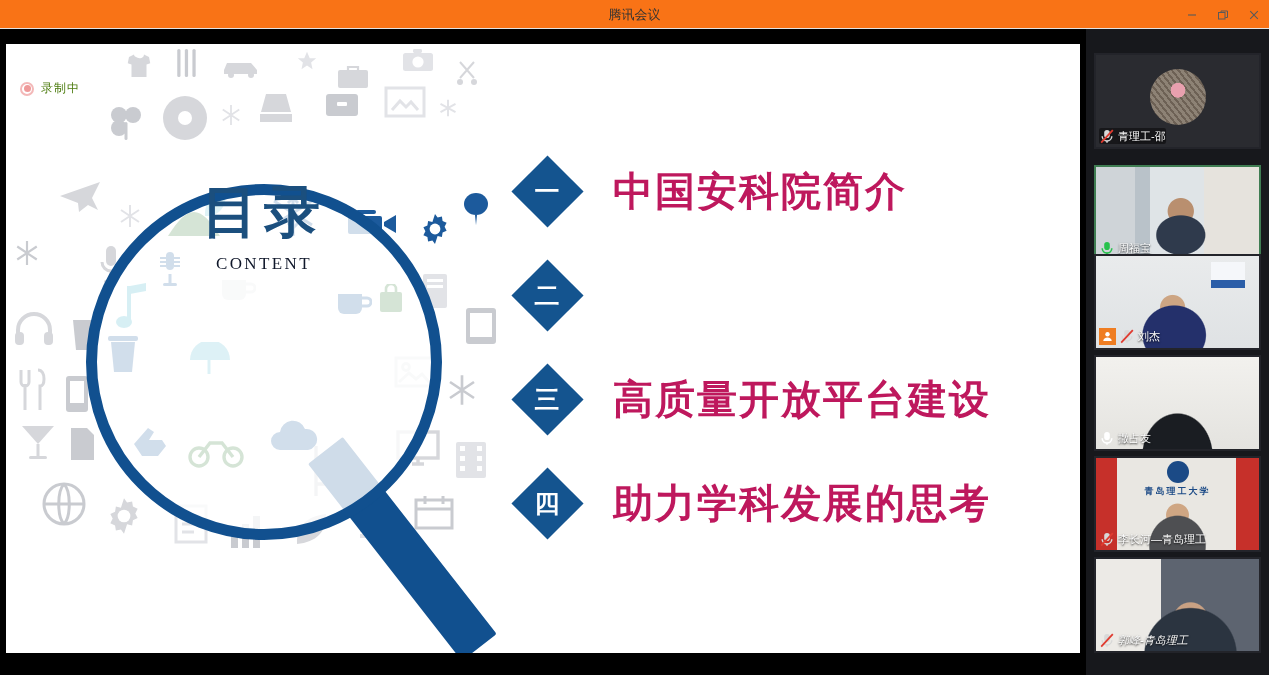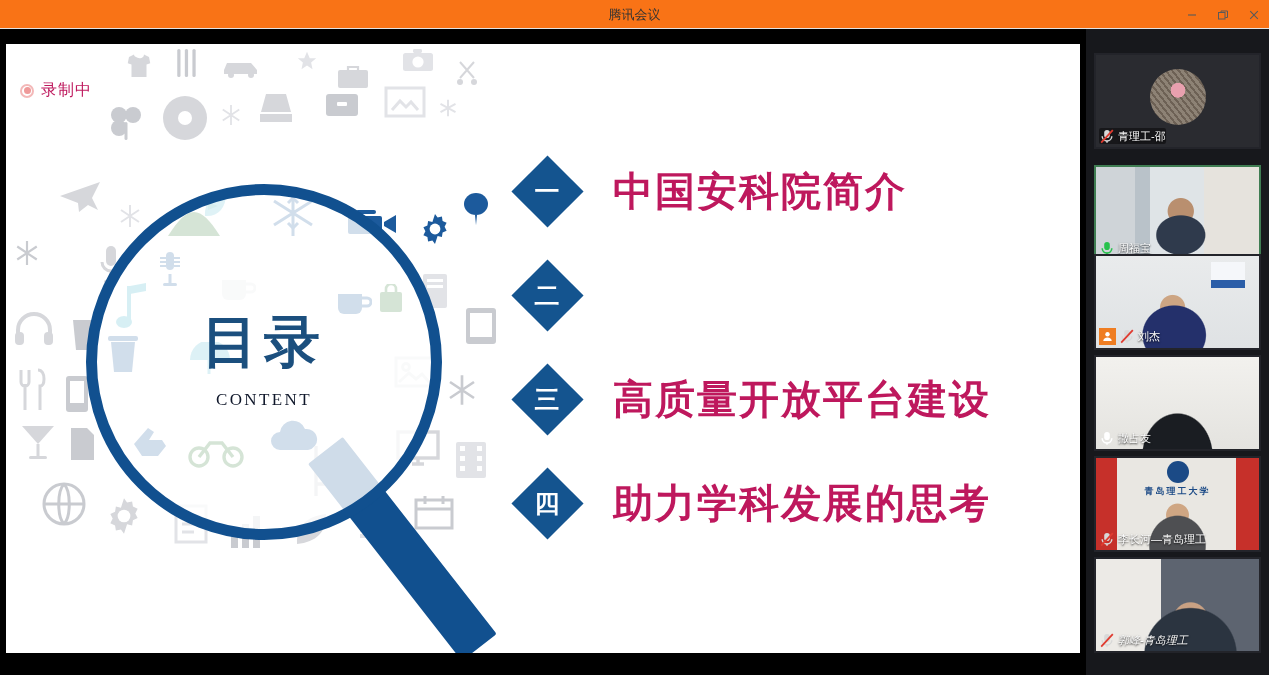--- a/index.html
+++ b/index.html
@@ -45,21 +45,21 @@
     position:absolute; left:14px; top:36px;
     display:flex; align-items:center; gap:7px;
     z-index:30;
   }
   #rec .dot{
     width:14px; height:14px; border-radius:50%;
     border:2px solid #f3b8b8; background:#fff;
     display:flex; align-items:center; justify-content:center;
   }
   #rec .dot i{ width:7px; height:7px; border-radius:50%; background:#ef9a9a; display:block; }
-  #rec .lbl{ font-size:16px; color:#be185d; letter-spacing:1px; }
+  #rec .lbl{ font-size:12px; color:#4d7c0f; letter-spacing:1px; }
 
   
   #cloud{
     position:absolute; left:0; top:0; width:520px; height:560px;
     opacity:1;
   }
   .ico{ position:absolute; color:#d9dade; }
   .ico svg{ display:block; }
   .ico.g  { color:#d6d7db; }
   .ico.g2 { color:#c9cbd0; }
@@ -82,22 +82,22 @@
   #handle{
     position:absolute; left:282px; top:330px;
     width:44px; height:250px;
     background:#11508f;
     transform:rotate(-38deg); transform-origin: top left;
     border-radius:2px;
   }
 
   #lens-text{
     position:absolute; left:60px; top:50px; width:356px; height:356px;
-    display:flex; flex-direction:column; align-items:center; justify-content:center;
-    gap:20px;
+    display:flex; flex-direction:column; align-items:center; 
+    gap:14px;
   }
   #lens-text .cn{
     font-size:56px; font-weight:bold; color:#1b4f7e;
     letter-spacing:6px; line-height:1;
   }
   #lens-text .en{
     font-family:"Liberation Serif", serif;
     font-size:17px; color:#0f172a; letter-spacing:2.4px;
   }
 

